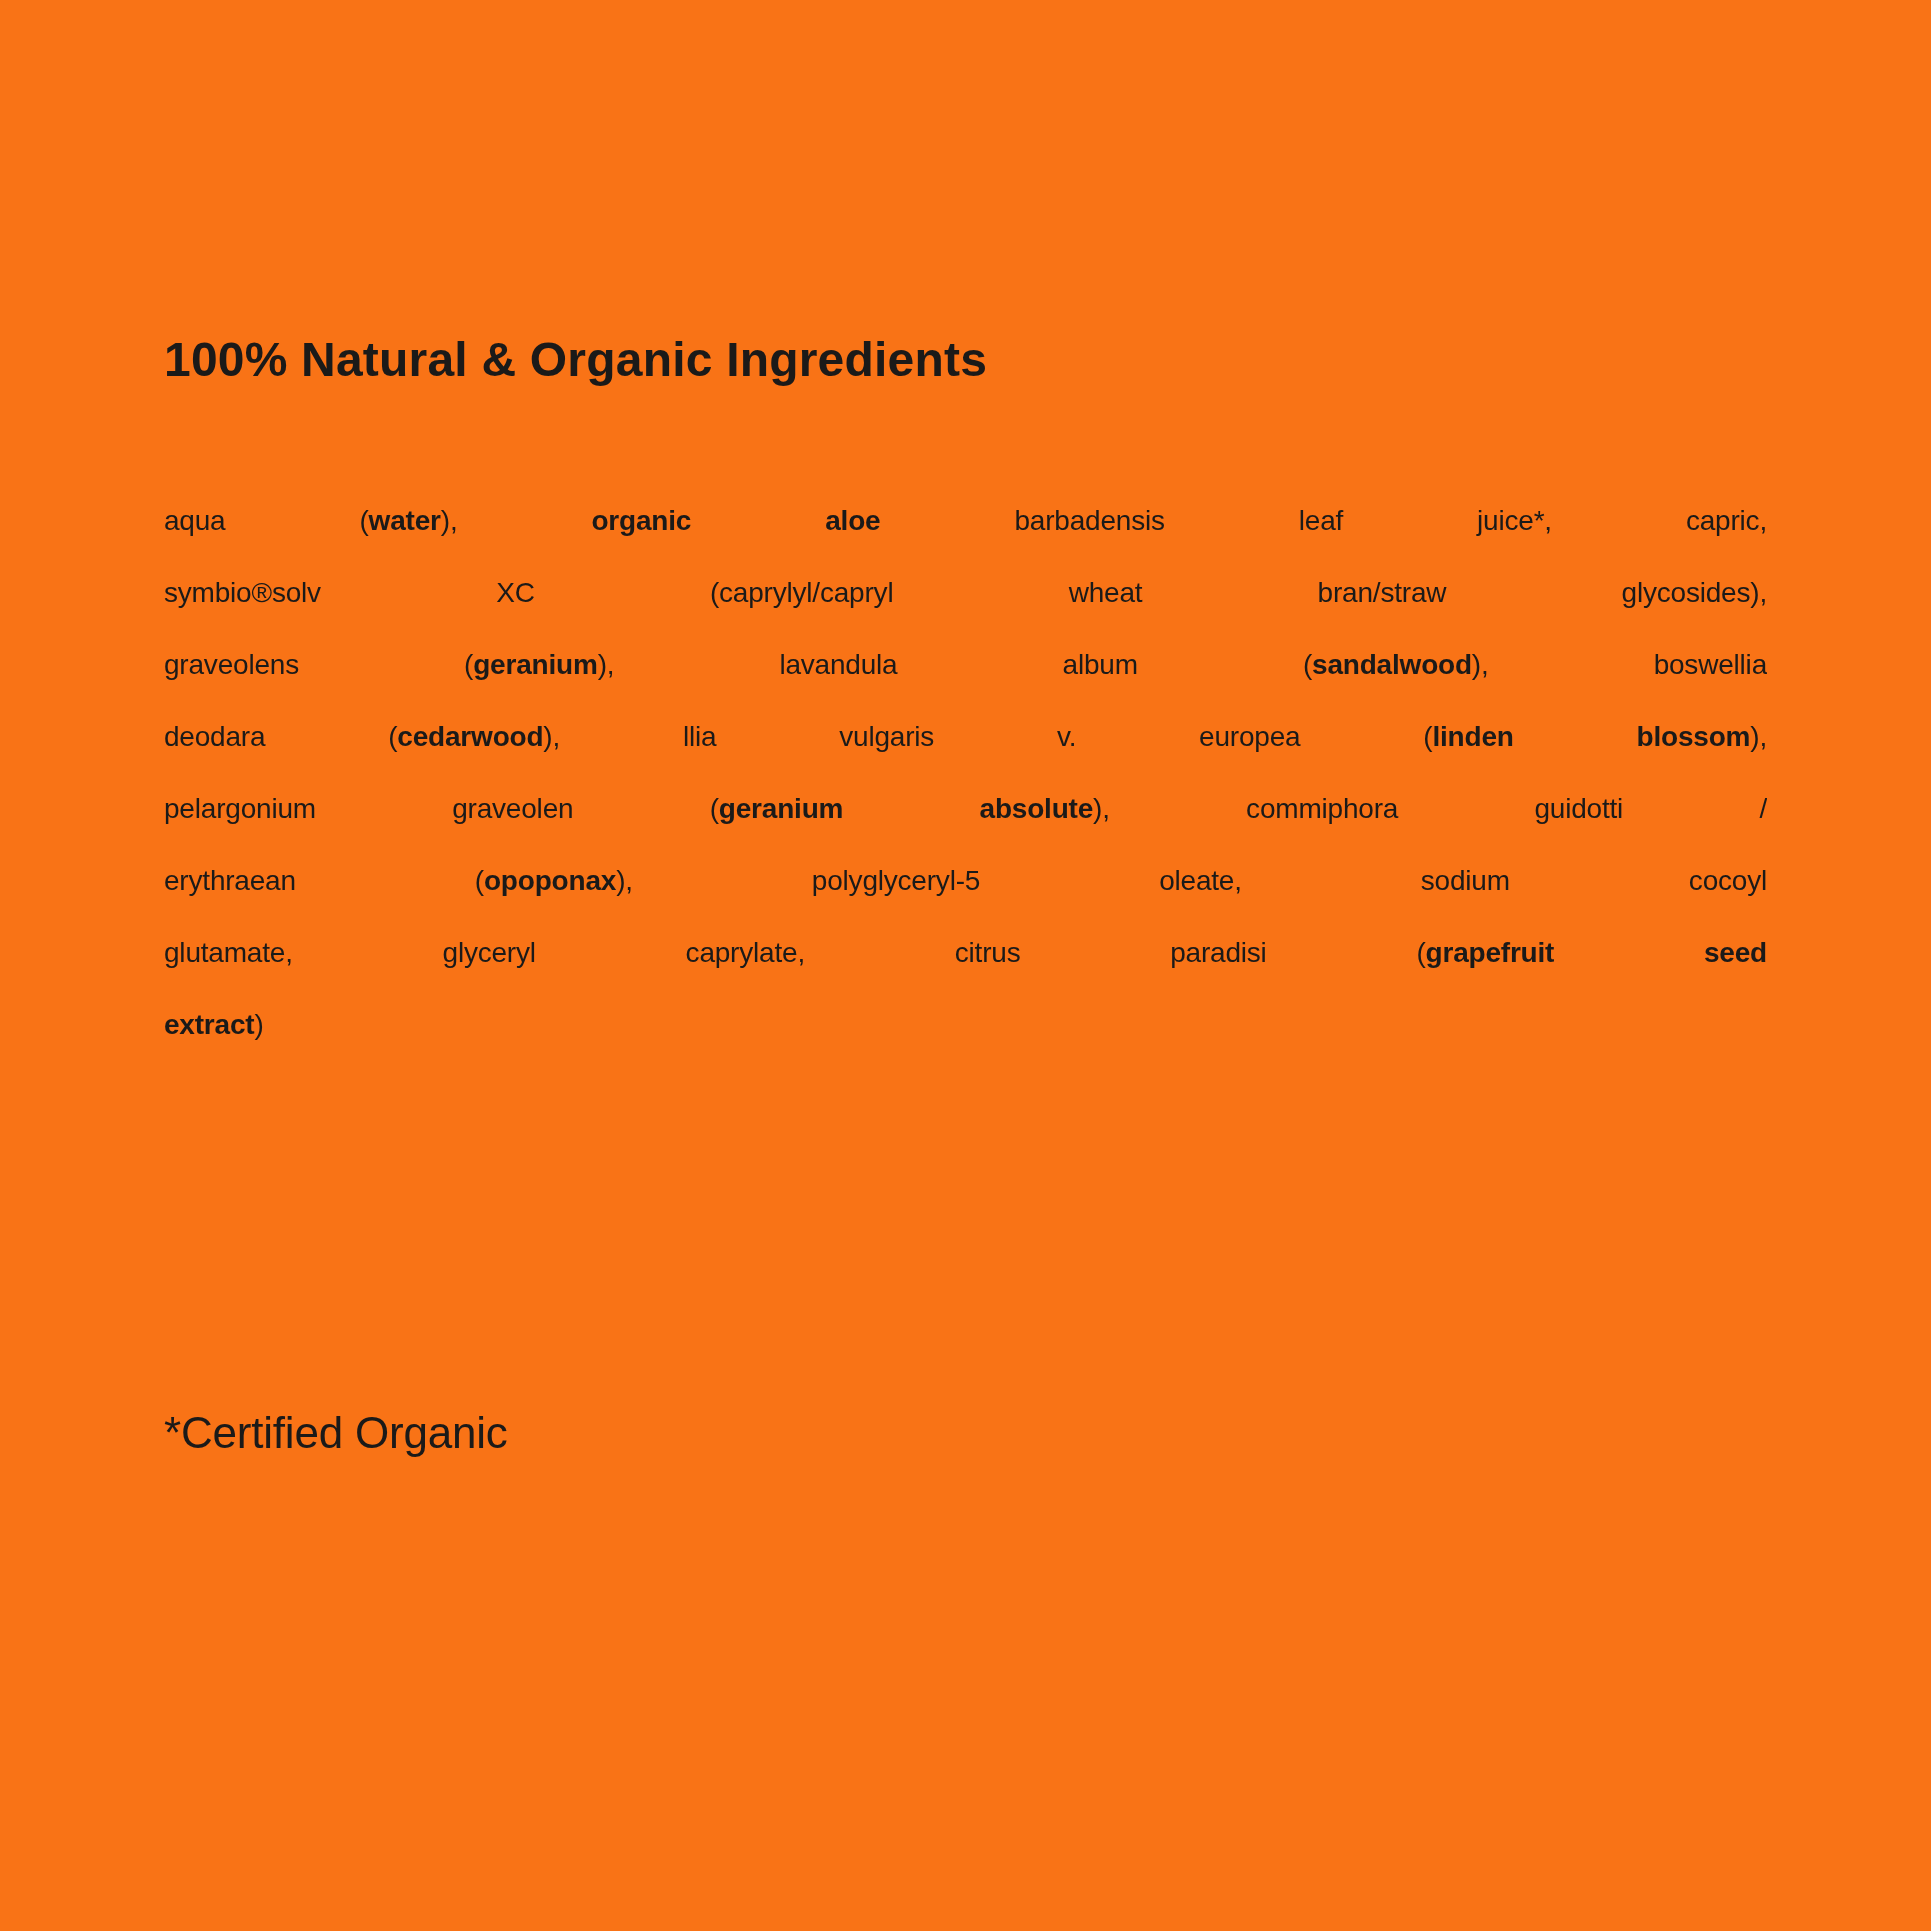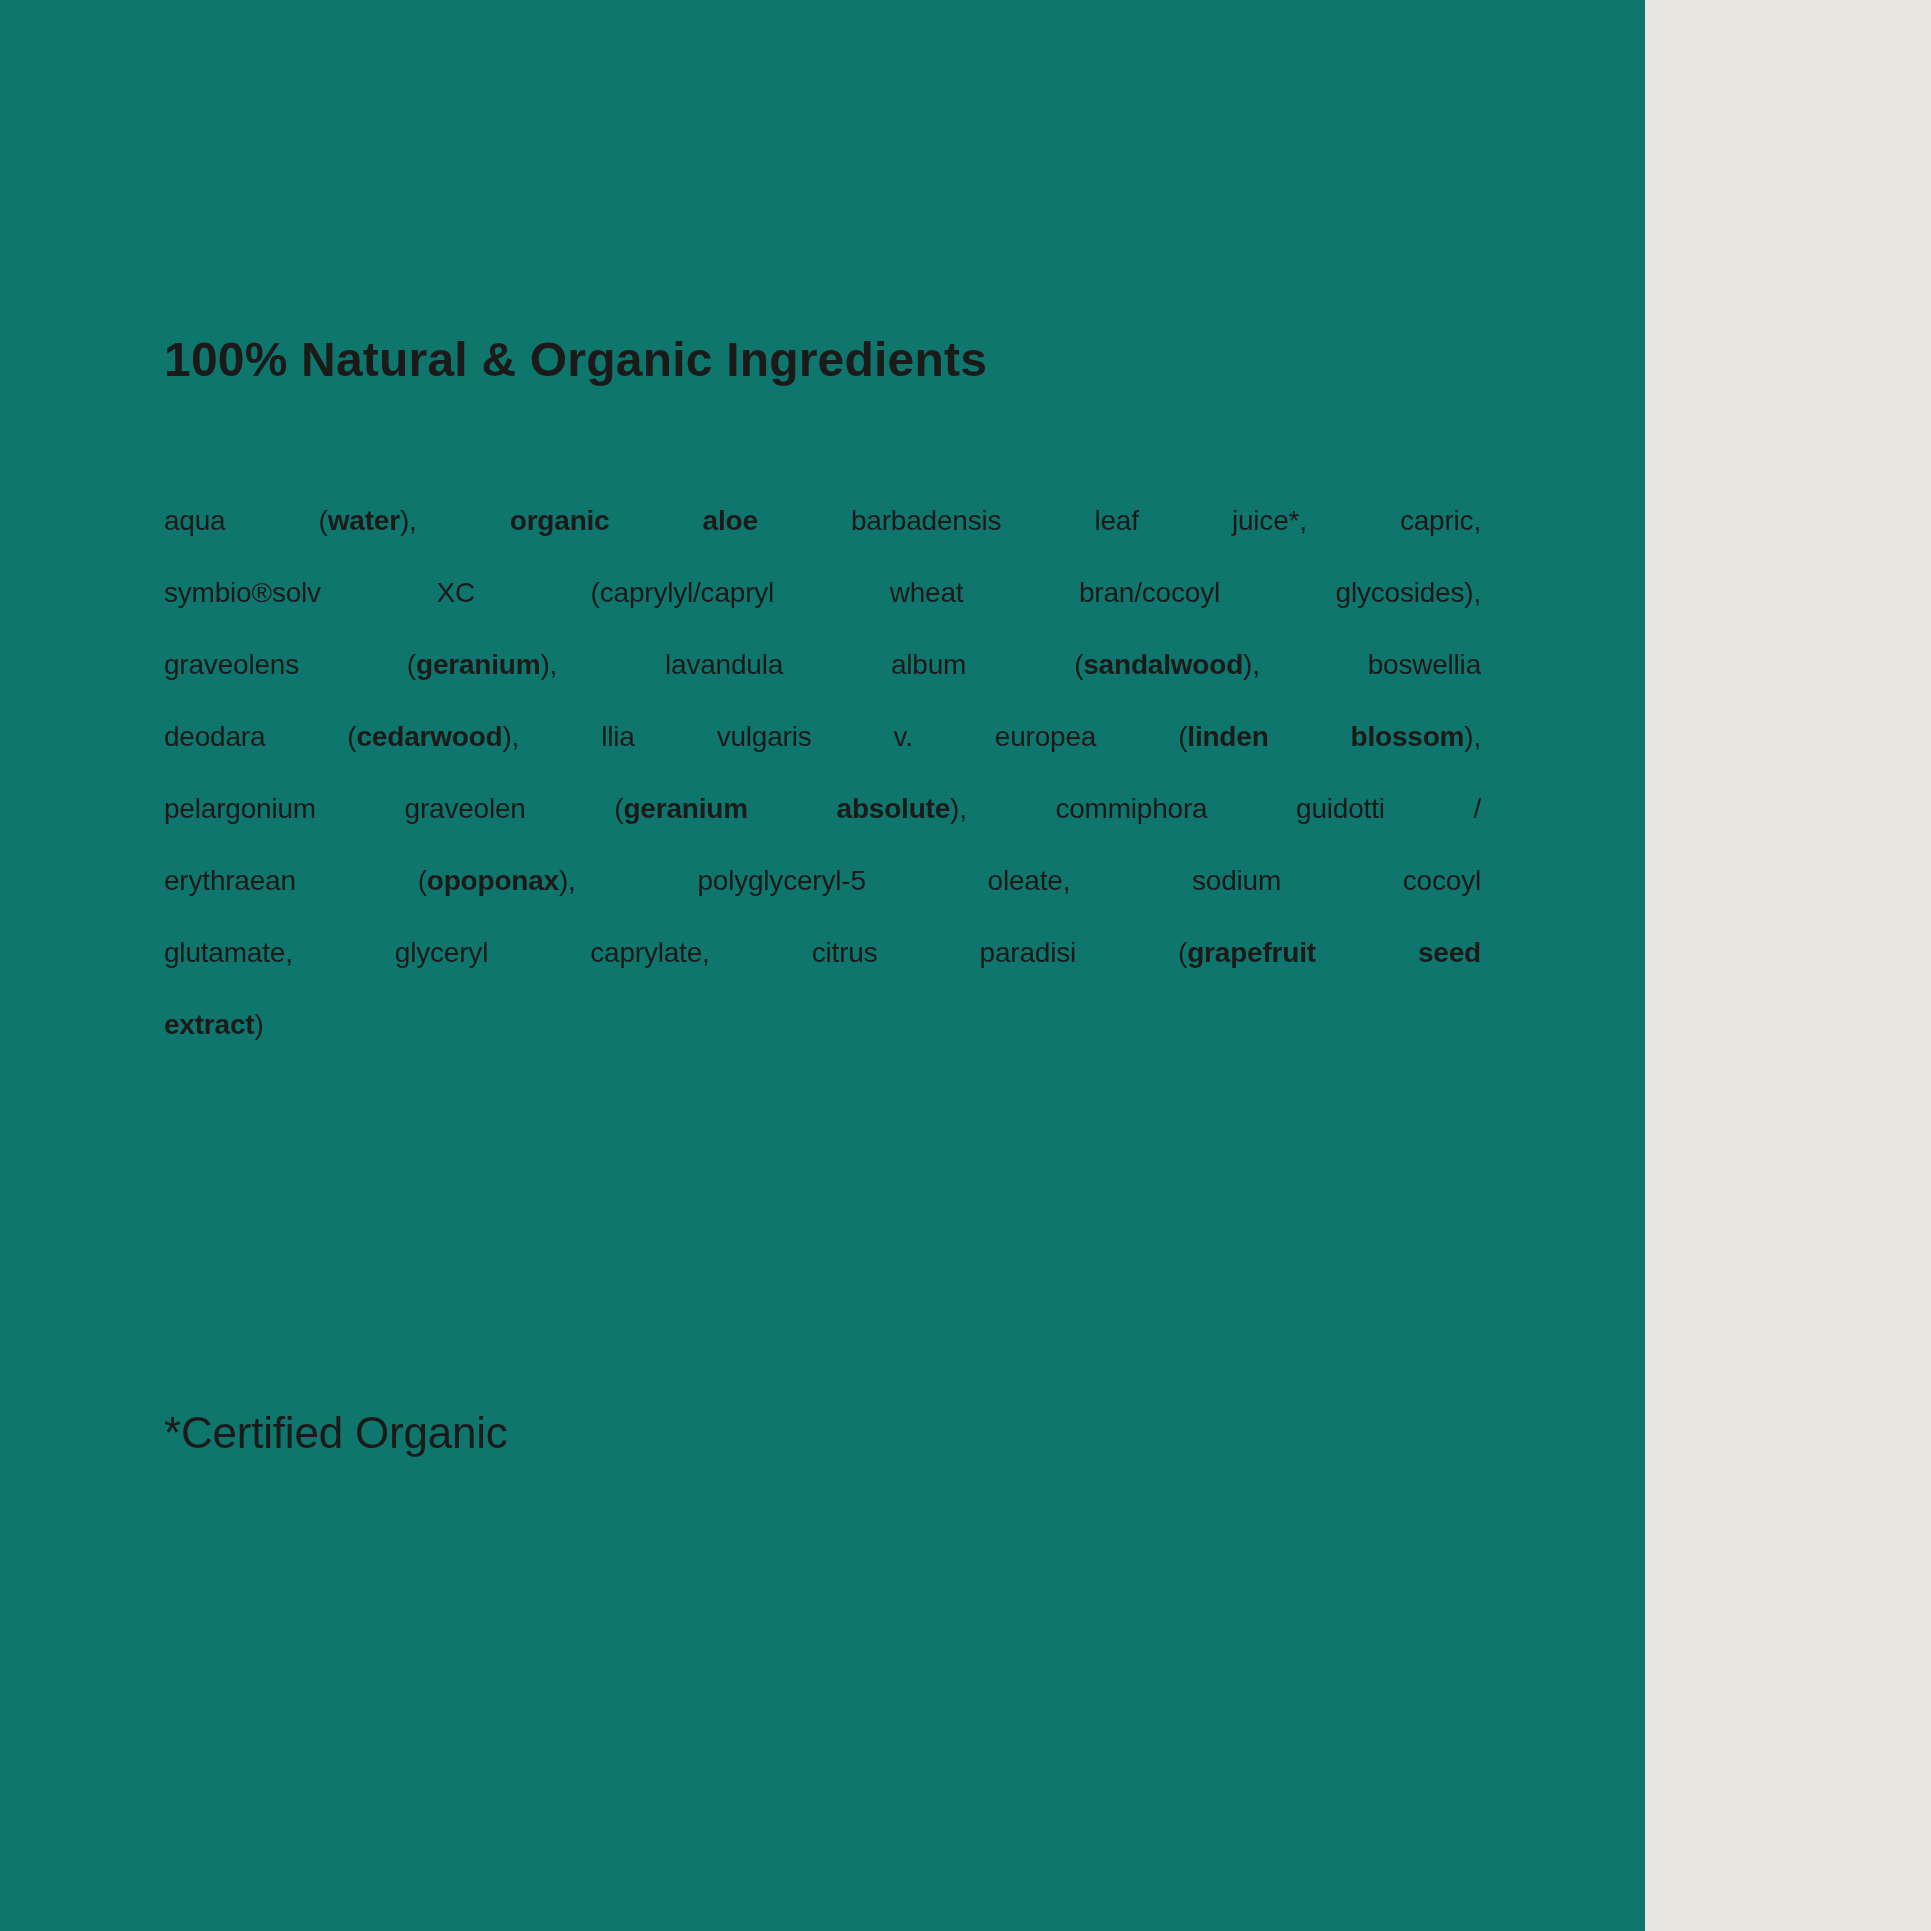--- a/index.html
+++ b/index.html
@@ -2,23 +2,23 @@
 <html><head>
 <meta charset="utf-8">
 <style>
   html, body {
     margin: 0;
     padding: 0;
     background: #e9e6e2;
   }
   .sheet {
     position: relative;
-    width: 1645px;
+    width: 1931px;
     height: 1931px;
-    background: #0f766e;
+    background: #f97316;
     overflow: hidden;
     font-family: "Liberation Sans", sans-serif;
     color: #1b1a19;
   }
   .content {
     padding: 332px 164px 0 164px;
   }
   .heading {
     font-size: 48px;
     line-height: 56px;
@@ -55,21 +55,21 @@
 </style>
 </head>
 <body>
 
 <div class="sheet">
   <div class="content">
     <h1 class="heading">100% Natural &amp; Organic Ingredients</h1>
 
     <div class="ingredients" id="ingredients">
         <div class="ing-line"><span>aqua (</span><span class="b">water</span><span>), </span><span class="b">organic aloe</span><span> barbadensis leaf juice*, capric,</span></div>
-        <div class="ing-line"><span>symbio®solv XC (caprylyl/capryl wheat bran/cocoyl glycosides),</span></div>
+        <div class="ing-line"><span>symbio®solv XC (caprylyl/capryl wheat bran/straw glycosides),</span></div>
         <div class="ing-line"><span>graveolens (</span><span class="b">geranium</span><span>), lavandula album (</span><span class="b">sandalwood</span><span>), boswellia</span></div>
         <div class="ing-line"><span>deodara (</span><span class="b">cedarwood</span><span>), llia vulgaris v. europea (</span><span class="b">linden blossom</span><span>),</span></div>
         <div class="ing-line"><span>pelargonium graveolen (</span><span class="b">geranium absolute</span><span>), commiphora guidotti /</span></div>
         <div class="ing-line"><span>erythraean (</span><span class="b">opoponax</span><span>), polyglyceryl-5 oleate, sodium cocoyl</span></div>
         <div class="ing-line"><span>glutamate, glyceryl caprylate, citrus paradisi (</span><span class="b">grapefruit seed</span></div>
         <div class="ing-line last"><span class="b">extract</span><span>)</span></div>
       </div>
 
     <div class="footnote">*Certified Organic</div>
   </div>

